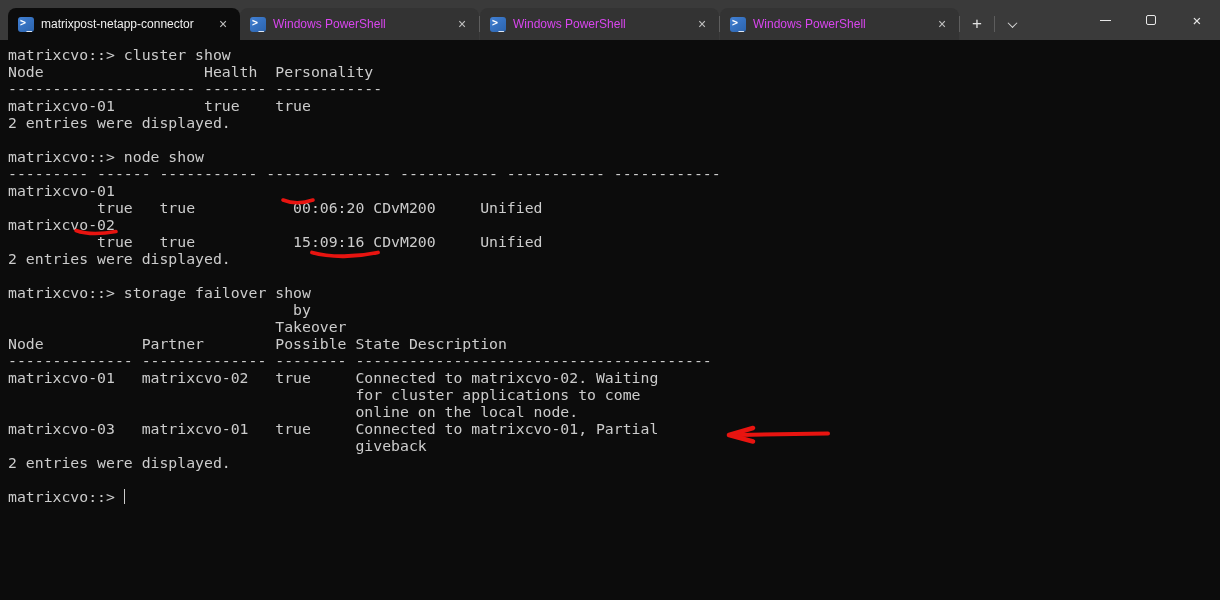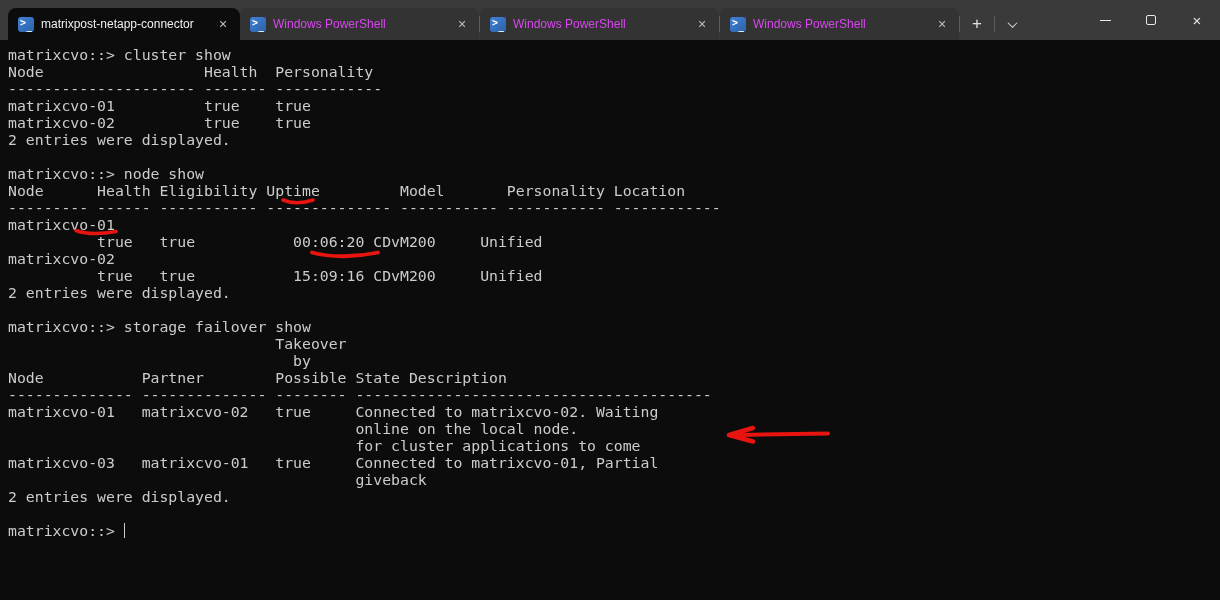--- a/index.html
+++ b/index.html
@@ -119,40 +119,38 @@
     <div class="win-btn">
       <span>×</span>
     </div>
   </div>
 
   <div class="terminal">
     <div class="tl">matrixcvo::&gt; cluster show</div>
     <div class="tl">Node                  Health  Personality</div>
     <div class="tl">--------------------- ------- ------------</div>
     <div class="tl">matrixcvo-01          true    true</div>
-    <div class="tl">matrixcvo-02          true    true</div>
     <div class="tl">2 entries were displayed.</div>
     <div class="tl"></div>
     <div class="tl">matrixcvo::&gt; node show</div>
-    <div class="tl">Node      Health Eligibility Uptime         Model       Personality Location</div>
     <div class="tl">--------- ------ ----------- -------------- ----------- ----------- ------------</div>
     <div class="tl">matrixcvo-01</div>
     <div class="tl">          true   true           00:06:20 CDvM200     Unified</div>
     <div class="tl">matrixcvo-02</div>
     <div class="tl">          true   true           15:09:16 CDvM200     Unified</div>
     <div class="tl">2 entries were displayed.</div>
     <div class="tl"></div>
     <div class="tl">matrixcvo::&gt; storage failover show</div>
+    <div class="tl">                                by</div>
     <div class="tl">                              Takeover</div>
-    <div class="tl">                                by</div>
     <div class="tl">Node           Partner        Possible State Description</div>
     <div class="tl">-------------- -------------- -------- ----------------------------------------</div>
     <div class="tl">matrixcvo-01   matrixcvo-02   true     Connected to matrixcvo-02. Waiting</div>
+    <div class="tl">                                       for cluster applications to come</div>
     <div class="tl">                                       online on the local node.</div>
-    <div class="tl">                                       for cluster applications to come</div>
     <div class="tl">matrixcvo-03   matrixcvo-01   true     Connected to matrixcvo-01, Partial</div>
     <div class="tl">                                       giveback</div>
     <div class="tl">2 entries were displayed.</div>
     <div class="tl"></div>
     <div class="tl"><span>matrixcvo::&gt; </span><span class="cursor"></span></div>
   </div>
 
   <svg class="annotations" viewBox="0 0 1220 600" xmlns="http://www.w3.org/2000/svg">
     <path d="M 283 200 C 293 204, 304 203, 313 200" stroke="#e81410" stroke-width="3.6" fill="none" stroke-linecap="round"></path>
     <path d="M 76 230.5 C 88 235, 102 234, 116 231.5" stroke="#e81410" stroke-width="3.6" fill="none" stroke-linecap="round"></path>

